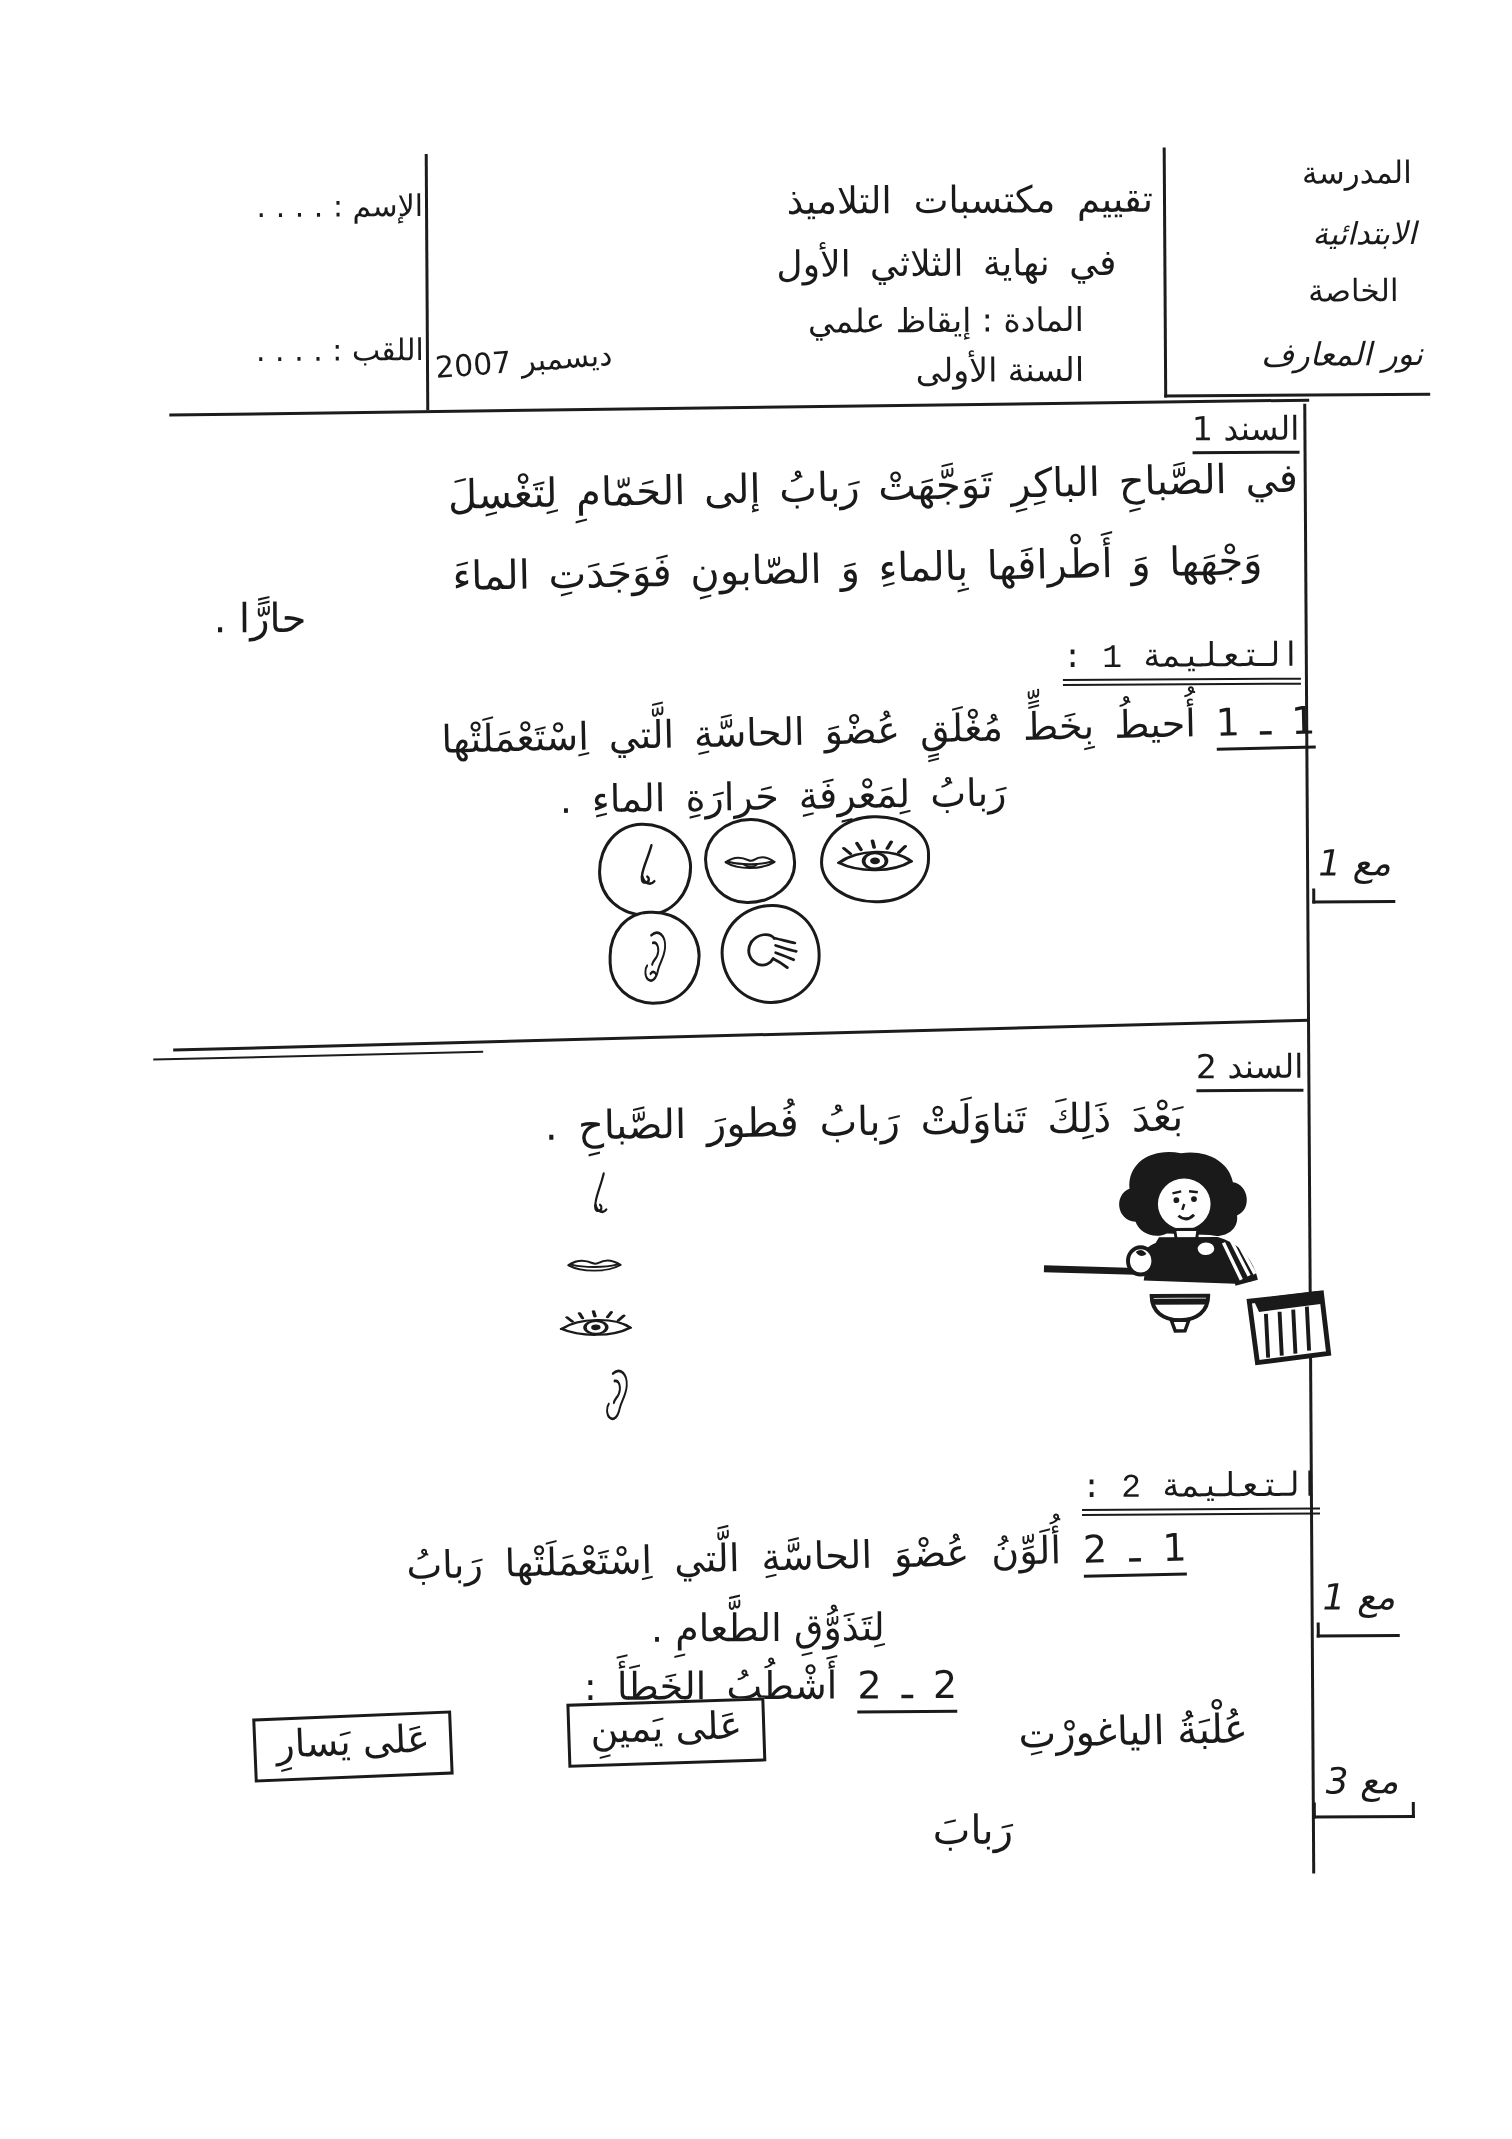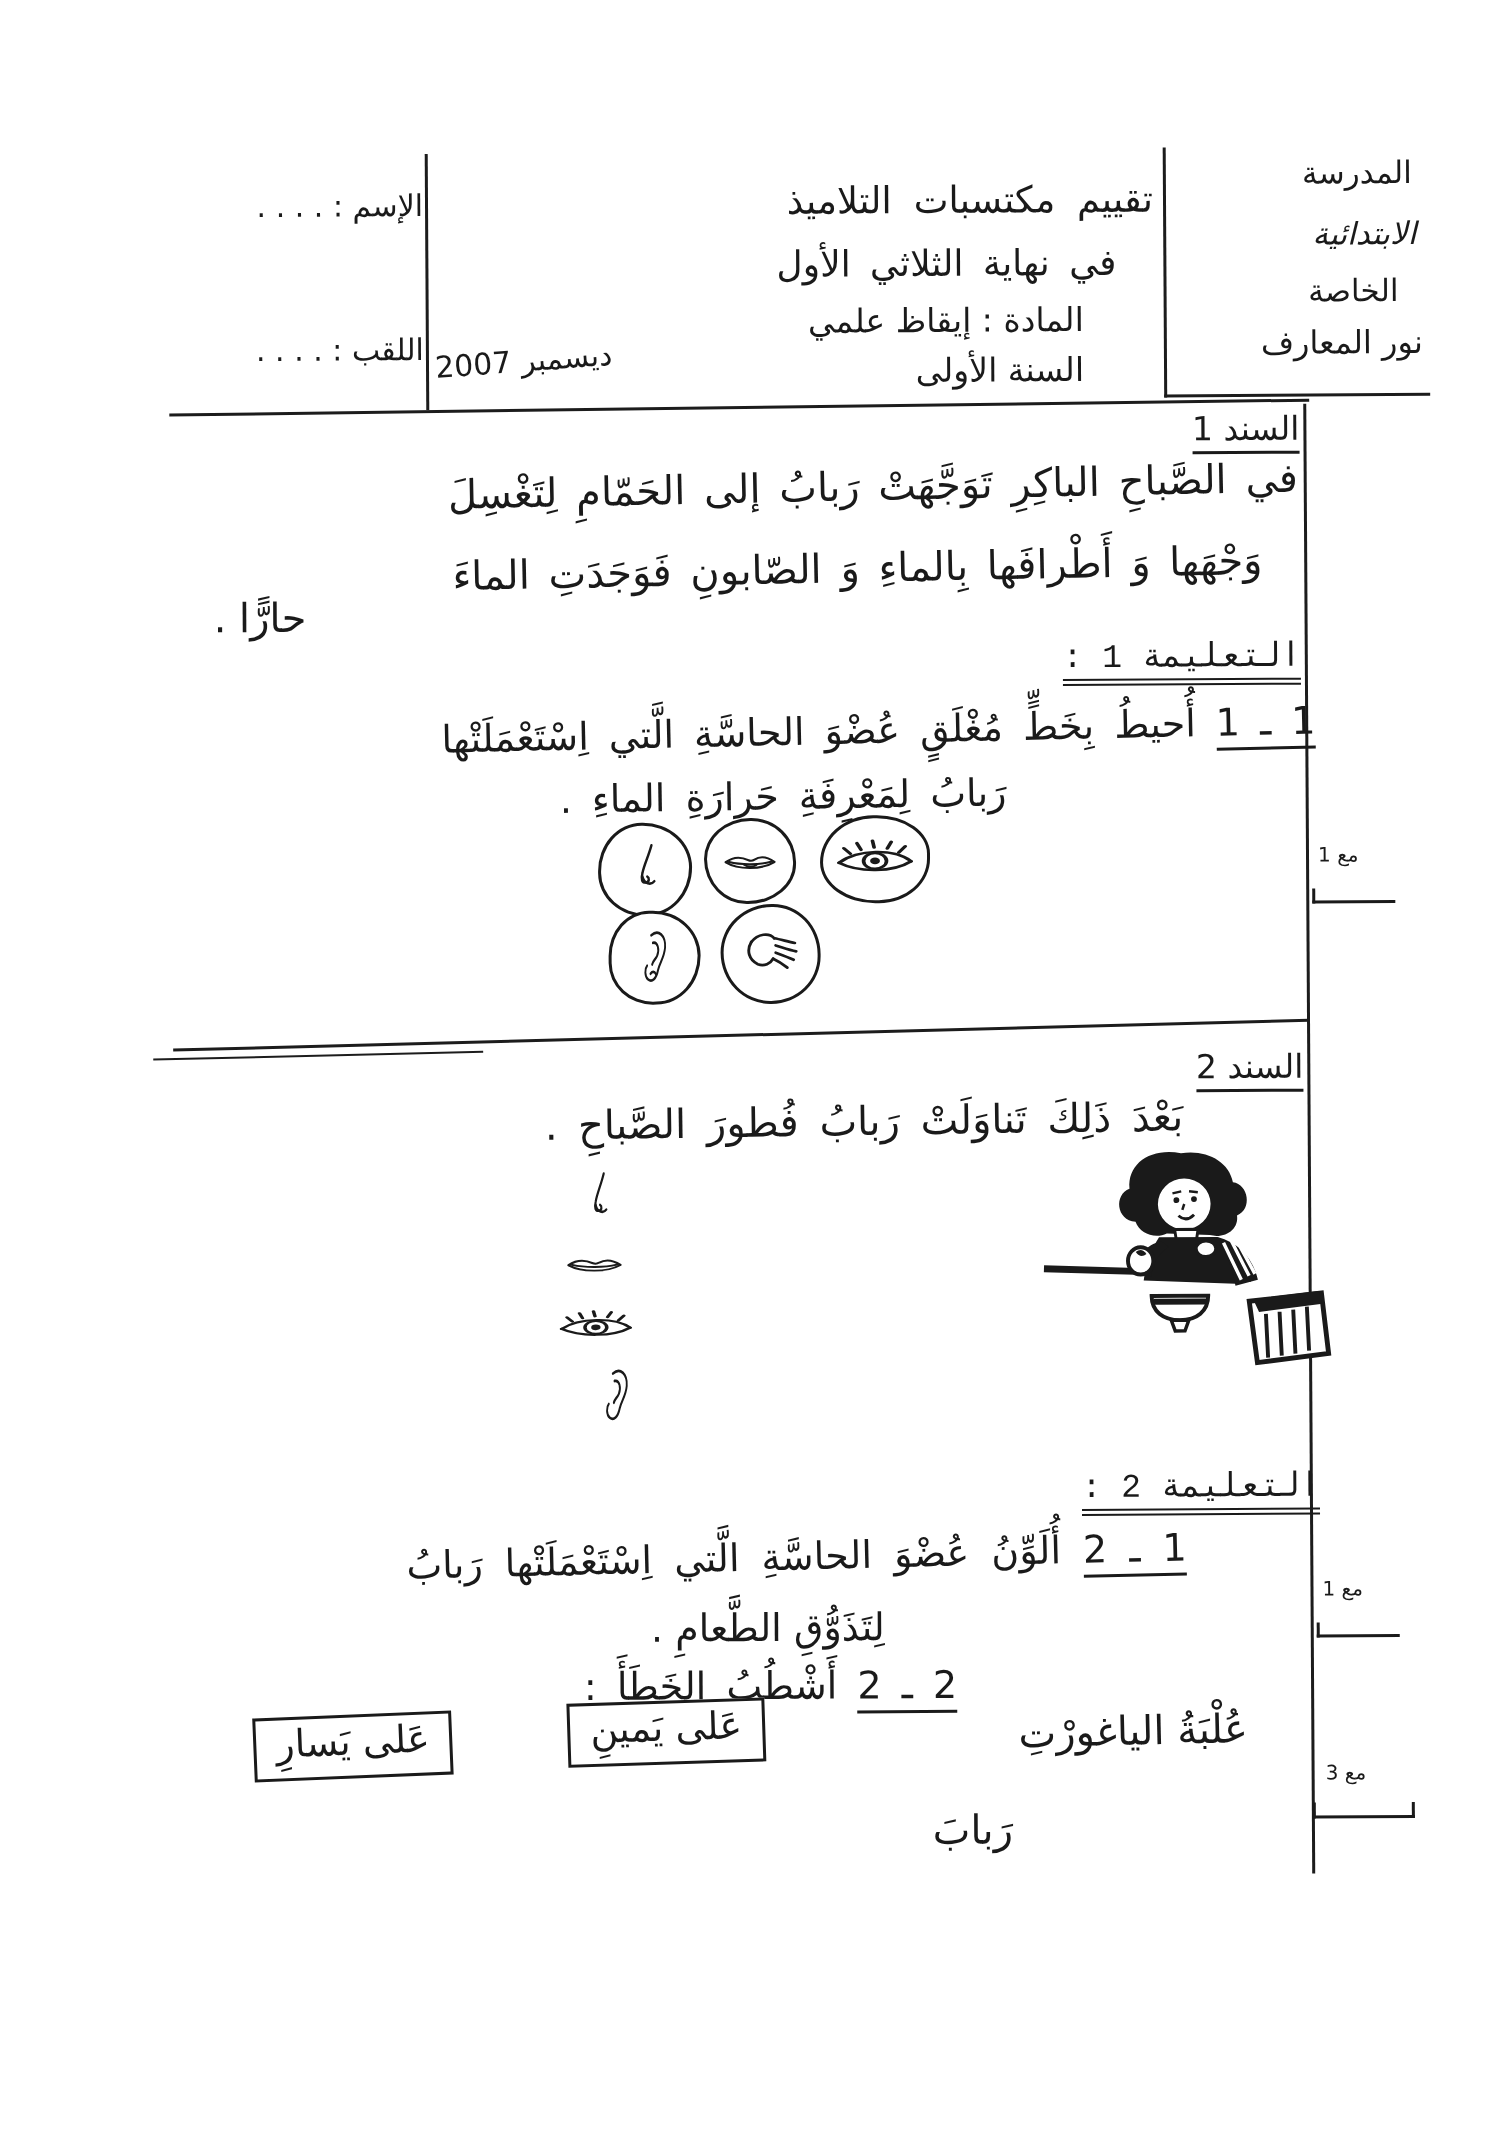--- a/index.html
+++ b/index.html
@@ -17,21 +17,21 @@
   .circ{
     border:3.5px solid #1a1a1a;display:flex;align-items:center;justify-content:center;
     border-radius:47% 53% 49% 51% / 52% 48% 53% 47%;background:#fff;
   }
   .box-choice{
     border:3.5px solid #1a1a1a;padding:2px 20px 12px 20px;font-size:38px;
     background:#fff;direction:rtl;white-space:nowrap;
   }
   .bracket{border-bottom:3px solid #1a1a1a;border-left:3px solid #1a1a1a;height:12px;}
   .bracket-r{border-bottom:3px solid #1a1a1a;border-left:3px solid #1a1a1a;border-right:3px solid #1a1a1a;height:13px;}
-  .note{font-size:20px;direction:rtl;white-space:nowrap;}
+  .note{font-size:36px;direction:rtl;white-space:nowrap;font-style:italic;}
   svg{display:block;}
   .sk{stroke:#1a1a1a;stroke-width:4.5;fill:none;stroke-linecap:round;stroke-linejoin:round;}
 </style>
 </head>
 <body>
 
 <div id="page">
 <div id="scan">
 
   <div class="abs ar" style="right:1085px;top:186px;font-size:30px;">الإسم : . . . .</div>
@@ -44,21 +44,21 @@
 
   <div class="abs ar" style="right:355px;top:180px;font-size:37px;word-spacing:10px;">تقييم مكتسبات التلاميذ</div>
   <div class="abs ar" style="right:392px;top:244px;font-size:36px;word-spacing:8px;">في نهاية الثلاثي الأول</div>
   <div class="abs ar" style="right:425px;top:302px;font-size:33px;">المادة : إيقاظ علمي</div>
   <div class="abs ar" style="right:425px;top:352px;font-size:33px;">السنة الأولى</div>
   <div class="abs ar" style="left:438px;top:342px;font-size:30px;transform:rotate(-4deg);">ديسمبر 2007</div>
 
   <div class="abs ar" style="right:96px;top:158px;font-size:31px;">المدرسة</div>
   <div class="abs ar" style="right:92px;top:219px;font-size:31px;font-style:italic;">الابتدائية</div>
   <div class="abs ar" style="right:110px;top:276px;font-size:31px;">الخاصة</div>
-  <div class="abs ar" style="right:86px;top:327px;font-size:32px;">نور المعارف</div>
+  <div class="abs ar" style="right:86px;top:339px;font-size:32px;font-style:italic;">نور المعارف</div>
 
   <div class="abs vline" style="left:1306px;top:407px;height:1470px;"></div>
 
   <div class="abs ar" style="right:210px;top:412px;font-size:33px;">
     <span class="u">السند 1</span>
   </div>
 
   <div class="abs ar" style="right:212px;top:458px;font-size:40px;word-spacing:6px;transform:rotate(-0.8deg);transform-origin:right;">في الصَّباحِ الباكِرِ تَوَجَّهَتْ رَبابُ إلى الحَمّامِ لِتَغْسِلَ</div>
   <div class="abs ar" style="right:248px;top:540px;font-size:40px;word-spacing:6px;transform:rotate(-0.8deg);transform-origin:right;">وَجْهَها وَ أَطْرافَها بِالماءِ وَ الصّابونِ فَوَجَدَتِ الماءَ</div>
   <div class="abs ar" style="left:215px;top:592px;font-size:40px;">حارًّا .</div>

